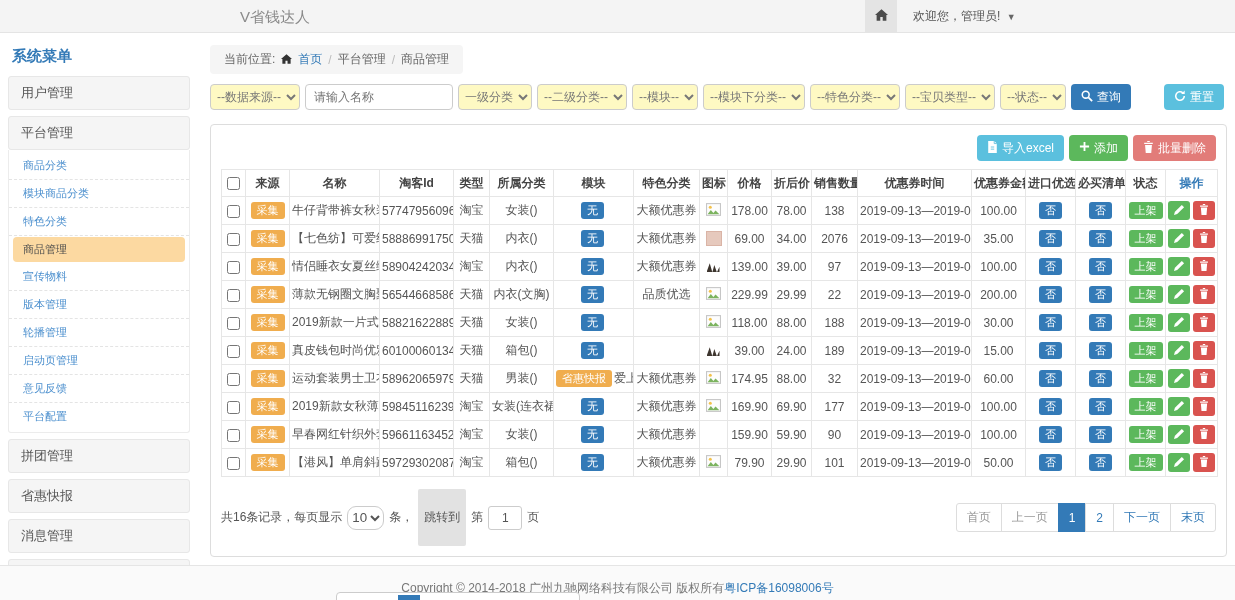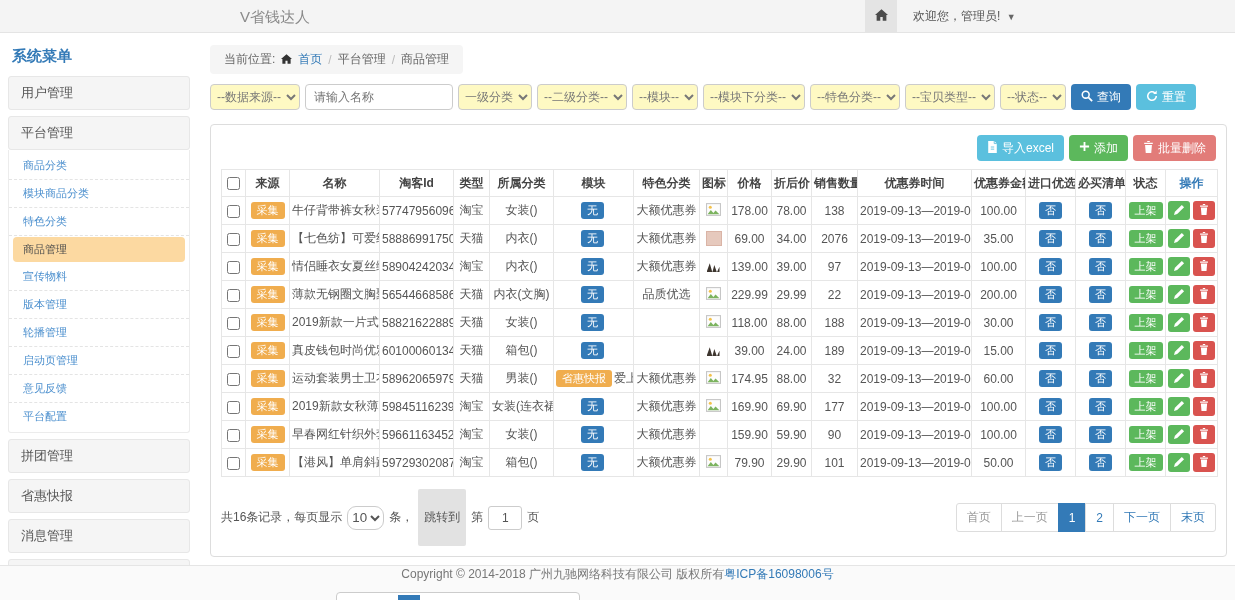--- a/index.html
+++ b/index.html
@@ -31,21 +31,21 @@
   .main{position:absolute;left:210px;top:45px;width:1017px;}
   .breadcrumb{display:inline-flex;align-items:center;gap:6px;background:#f5f5f5;border-radius:4px;padding:6px 14px;color:#666;}
   .breadcrumb .home-link{color:var(--primary);cursor:pointer;}
   .breadcrumb .sep{color:#bbb;}
   
   .filter-bar{margin-top:10px;display:flex;align-items:center;gap:5px;flex-wrap:nowrap;}
   .filter-bar select{height:26px;border:1px solid #ccc;border-radius:4px;background:#fef9c3;color:#777;font-size:12px;padding:0 2px;max-width:105px;}
   .filter-bar input.name-input{height:26px;width:148px;border:1px solid #ccc;border-radius:4px;padding:0 8px;font-size:12px;color:#555;}
   .btn{border:none;border-radius:4px;color:#fff;font-size:12px;height:26px;padding:0 10px;cursor:pointer;display:inline-flex;align-items:center;gap:4px;}
   .btn-query{background:var(--primary);}
-  .btn-reset{background:var(--info);}
+  .btn-reset{background:var(--info);margin-left:28px;}
   
   .panel{margin-top:14px;border:1px solid #ddd;border-radius:4px;padding:10px;}
   .toolbar{display:flex;justify-content:flex-end;gap:5px;margin-bottom:8px;}
   .btn-import{background:var(--info);}
   .btn-add{background:var(--success);}
   .btn-batchdel{background:var(--softdanger);}
   table.grid{width:100%;border-collapse:collapse;table-layout:fixed;}
   .grid th,.grid td{border:1px solid #e6e6e6;text-align:center;padding:4px 2px;height:27px;overflow:hidden;white-space:nowrap;}
   .grid th{color:#444;font-weight:bold;background:#fff;}
   .grid th.op-head{color:var(--primary);}
@@ -67,21 +67,21 @@
   .pager-left select{height:24px;border:1px solid #ccc;border-radius:9px;background:#fff;color:#555;}
   .jump-chip{background:#e2e2e2;padding:20px 6px;border-radius:2px;color:#555;}
   .jump-input{width:34px;height:24px;border:1px solid #ccc;border-radius:3px;text-align:center;font-size:12px;color:#555;}
   .pager-right{display:flex;}
   .page-btn{border:1px solid #ddd;background:#fff;color:var(--primary);font-size:12px;padding:5px 10px;margin-left:-1px;cursor:pointer;}
   .page-btn:first-child{border-radius:3px 0 0 3px;margin-left:0;}
   .page-btn:last-child{border-radius:0 3px 3px 0;}
   .page-btn.active{background:var(--primary);border-color:var(--primary);color:#fff;}
   .page-btn.disabled{color:#999;}
   
-  .footer{position:absolute;left:0;top:565px;width:1235px;height:35px;background:#fafafa;border-top:1px solid #e5e5e5;text-align:center;color:#777;}
+  .footer{position:absolute;left:0;top:565px;width:1235px;height:35px;background:#fafafa;border-top:1px solid #e5e5e5;text-align:center;color:#777;padding-top:14px;}
   .footer .icp{color:var(--primary);text-decoration:none;cursor:pointer;}
   .bottom-partial{position:absolute;left:336px;top:592px;width:244px;height:10px;background:#fff;border:1px solid #ccc;border-radius:4px 4px 0 0;}
   .bottom-accent{position:absolute;left:398px;top:595px;width:22px;height:5px;background:var(--primary);}
   input[type="checkbox"]{width:13px;height:13px;margin:0;vertical-align:middle;}
 </style>
 </head>
 <body>
 
 <div class="topbar">
   <div class="brand">V省钱达人</div>

